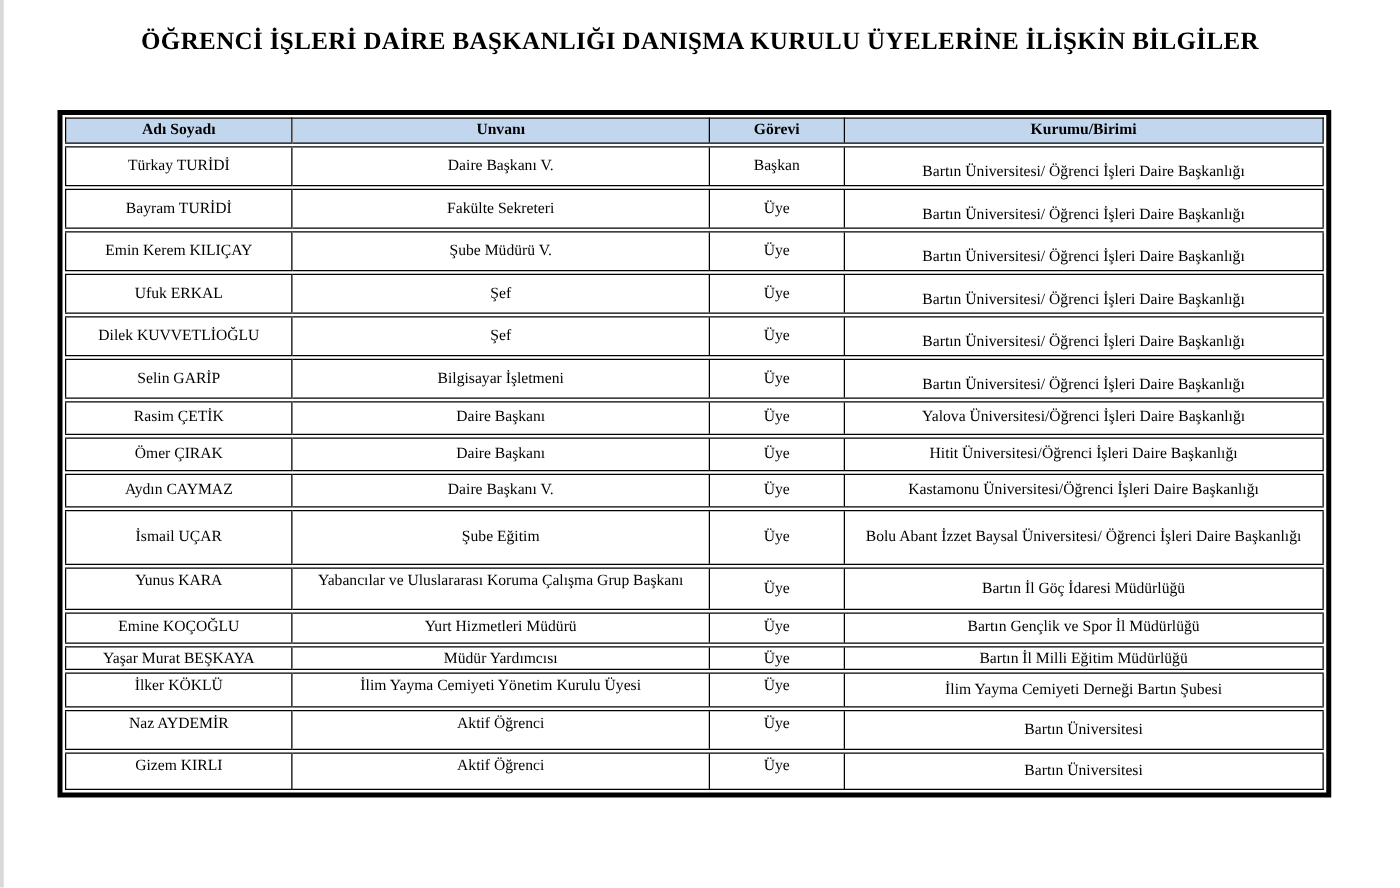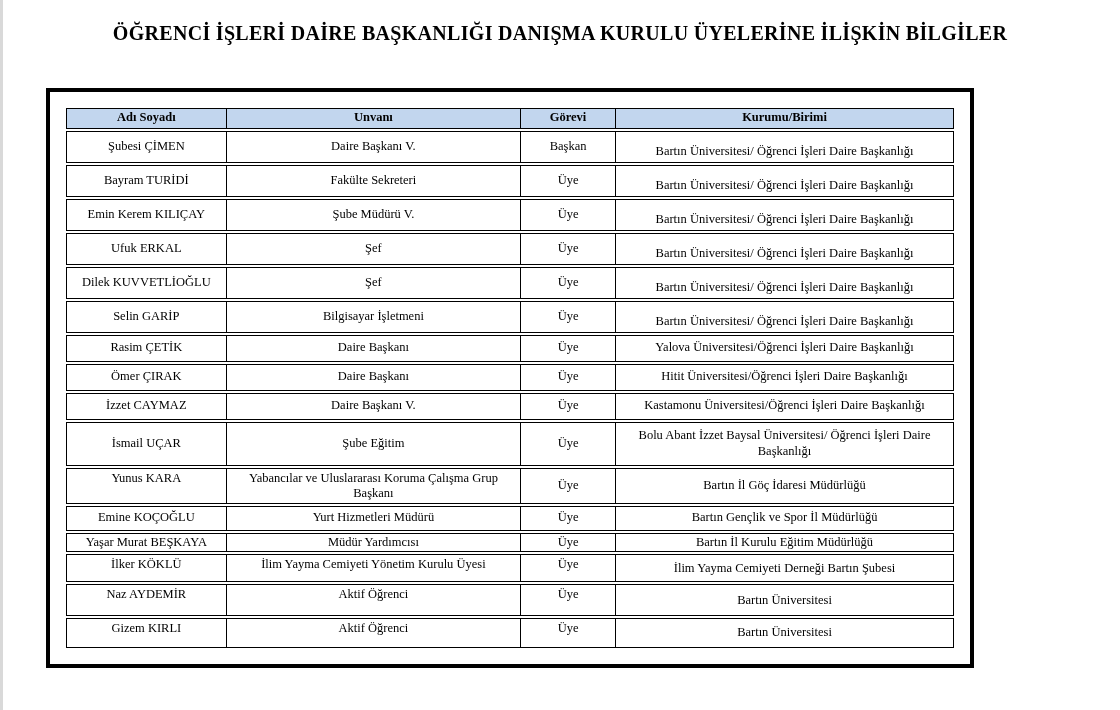--- a/index.html
+++ b/index.html
@@ -25,23 +25,23 @@
     text-align: center;
     font-size: 20px;
     font-weight: bold;
     letter-spacing: 0.3px;
     white-space: nowrap;
   }
   .table-frame {
     position: absolute;
     left: 46px;
     top: 88px;
-    width: 928px;
+    width: 1019px;
     border: 4px solid var(--border-color, #000);
-    padding: 16px;
+    padding: 2px;
     background: #ffffff;
   }
   table {
     width: 100%;
     border-collapse: collapse;
     table-layout: fixed;
   }
   col.c-name  { width: 18.0%; }
   col.c-title { width: 33.2%; }
   col.c-role  { width: 10.7%; }
@@ -108,21 +108,21 @@
     <thead>
       <tr>
         <th>Adı Soyadı</th>
         <th>Unvanı</th>
         <th>Görevi</th>
         <th>Kurumu/Birimi</th>
       </tr>
     </thead>
     <tbody id="rows-body">
         <tr>
-    <td class="col-name">Şubesi ÇİMEN</td>
+    <td class="col-name">Türkay TURİDİ</td>
     <td class="col-title">Daire Başkanı V.</td>
     <td class="col-role">Başkan</td>
     <td class="col-kurum">Bartın Üniversitesi/ Öğrenci İşleri Daire Başkanlığı</td>
   </tr>
         <tr>
     <td class="col-name">Bayram TURİDİ</td>
     <td class="col-title">Fakülte Sekreteri</td>
     <td class="col-role">Üye</td>
     <td class="col-kurum">Bartın Üniversitesi/ Öğrenci İşleri Daire Başkanlığı</td>
   </tr>
@@ -156,21 +156,21 @@
     <td class="col-role">Üye</td>
     <td class="col-kurum">Yalova Üniversitesi/Öğrenci İşleri Daire Başkanlığı</td>
   </tr>
         <tr>
     <td class="col-name">Ömer ÇIRAK</td>
     <td class="col-title">Daire Başkanı</td>
     <td class="col-role">Üye</td>
     <td class="col-kurum">Hitit Üniversitesi/Öğrenci İşleri Daire Başkanlığı</td>
   </tr>
         <tr>
-    <td class="col-name">İzzet CAYMAZ</td>
+    <td class="col-name">Aydın CAYMAZ</td>
     <td class="col-title">Daire Başkanı V.</td>
     <td class="col-role">Üye</td>
     <td class="col-kurum">Kastamonu Üniversitesi/Öğrenci İşleri Daire Başkanlığı</td>
   </tr>
         <tr>
     <td class="col-name">İsmail UÇAR</td>
     <td class="col-title">Şube Eğitim</td>
     <td class="col-role">Üye</td>
     <td class="col-kurum">Bolu Abant İzzet Baysal Üniversitesi/ Öğrenci İşleri Daire Başkanlığı</td>
   </tr>
@@ -183,21 +183,21 @@
         <tr>
     <td class="col-name">Emine KOÇOĞLU</td>
     <td class="col-title">Yurt Hizmetleri Müdürü</td>
     <td class="col-role">Üye</td>
     <td class="col-kurum">Bartın Gençlik ve Spor İl Müdürlüğü</td>
   </tr>
         <tr>
     <td class="col-name">Yaşar Murat BEŞKAYA</td>
     <td class="col-title">Müdür Yardımcısı</td>
     <td class="col-role">Üye</td>
-    <td class="col-kurum">Bartın İl Kurulu Eğitim Müdürlüğü</td>
+    <td class="col-kurum">Bartın İl Milli Eğitim Müdürlüğü</td>
   </tr>
         <tr>
     <td class="col-name">İlker KÖKLÜ</td>
     <td class="col-title">İlim Yayma Cemiyeti Yönetim Kurulu Üyesi</td>
     <td class="col-role">Üye</td>
     <td class="col-kurum">İlim Yayma Cemiyeti Derneği Bartın Şubesi</td>
   </tr>
         <tr>
     <td class="col-name">Naz AYDEMİR</td>
     <td class="col-title">Aktif Öğrenci</td>

